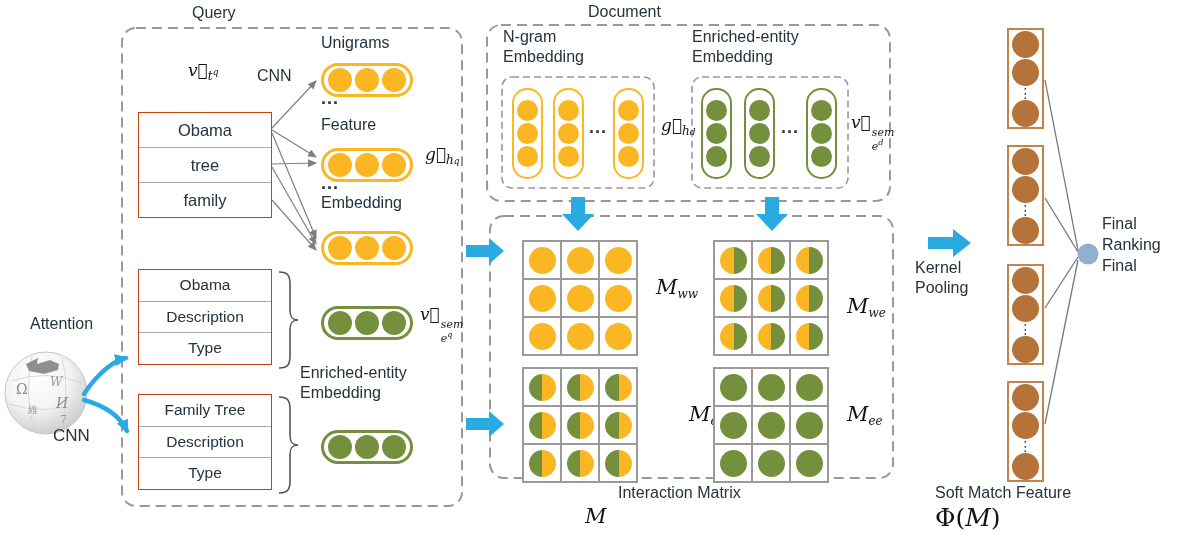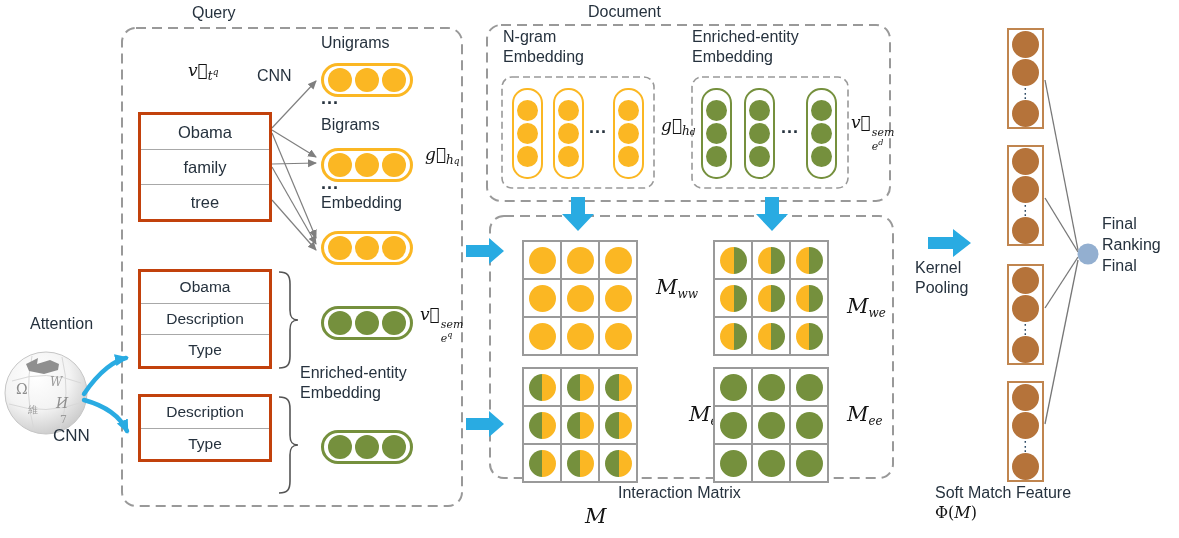--- a/index.html
+++ b/index.html
@@ -13,21 +13,21 @@
   .math sub{font-size:12px;font-style:italic;}
   .math sub .ss{font-size:9px;vertical-align:super;}
   .math sub .s3{font-size:9px;}
   .stack{display:inline-flex;flex-direction:column;vertical-align:-8px;line-height:10px;margin-left:1px;}
   .stack .st-sup{font-size:11px;}
   .stack .st-sub{font-size:11px;}
   .stack .st-sub .ss{font-size:8px;vertical-align:super;}
   .msym{font-family:"DejaVu Serif","Liberation Serif",serif;font-style:italic;font-size:21px;color:#141414;}
   .msub{font-size:13px;}
   
-  .wtable{position:absolute;z-index:3;background:#fff;border:3px solid #c2410c;width:134px;box-sizing:border-box;}
+  .wtable{position:absolute;z-index:3;background:#fff;border:1px solid #c2410c;width:134px;box-sizing:border-box;}
   .wtable .row{display:flex;align-items:center;justify-content:center;border-bottom:1px solid #a8a8a8;}
   .wtable .row:last-child{border-bottom:none;}
   .wtable.big .row{height:34px;font-size:16.5px;}
   .wtable.small .row{height:30.5px;font-size:15.5px;}
   
   .hpill{position:absolute;z-index:3;width:92px;height:34px;border-radius:17px;background:#fff;
          display:flex;align-items:center;justify-content:center;gap:3px;box-sizing:border-box;}
   .hpill.y{border:3px solid #FBB723;}
   .hpill.g{border:3px solid #75903D;}
   .hpill .c{width:24px;height:24px;border-radius:50%;}
@@ -134,32 +134,32 @@
   </svg>
 
   <div class="lab ctr" style="left:192px;top:3px;width:200px;">Query</div>
 
   <span class="math" style="left:188px;top:60px;"><span>v⃗</span><sub><span>t</span><span class="ss">q</span></sub></span>
 
   <div class="lab" style="left:257px;top:66px;">CNN</div>
 
   <div class="wtable big" style="left:138px;top:112px;">
     <div class="row">Obama</div>
+    <div class="row">tree</div>
     <div class="row">family</div>
-    <div class="row">tree</div>
   </div>
 
   <div class="lab ctr" style="left:321px;top:33px;width:92px;">Unigrams</div>
   <div class="hpill y" style="left:321px;top:63px;">
     <span class="c cy"></span>
       <span class="c cy"></span>
       <span class="c cy"></span>
   </div>
   <div class="hdots ctr" style="left:321px;top:88px;width:92px;">...</div>
-  <div class="lab ctr" style="left:321px;top:115px;width:92px;">Bigrams</div>
+  <div class="lab ctr" style="left:321px;top:115px;width:92px;">Feature</div>
   <div class="hpill y" style="left:321px;top:148px;">
     <span class="c cy"></span>
       <span class="c cy"></span>
       <span class="c cy"></span>
   </div>
   <span class="math" style="left:425px;top:144px;"><span>g⃗</span><sub><span>h</span><span class="s3">q</span></sub></span>
   <div class="hdots ctr" style="left:321px;top:173px;width:92px;">...</div>
   <div class="lab ctr" style="left:321px;top:193px;width:92px;">Embedding</div>
   <div class="hpill y" style="left:321px;top:231px;">
     <span class="c cy"></span>
@@ -169,20 +169,21 @@
 
   <div class="lab" style="left:30px;top:314px;">Attention</div>
   <div class="lab" style="left:53px;top:426px;font-size:17px;">CNN</div>
 
   <div class="wtable small" style="left:138px;top:269px;">
     <div class="row">Obama</div>
     <div class="row">Description</div>
     <div class="row">Type</div>
   </div>
   <div class="wtable small" style="left:138px;top:394px;">
+    <div class="row">Family Tree</div>
     <div class="row">Description</div>
     <div class="row">Type</div>
   </div>
 
   <div class="hpill g" style="left:321px;top:306px;">
     <span class="c cg"></span>
       <span class="c cg"></span>
       <span class="c cg"></span>
   </div>
   <span class="math" style="left:420px;top:304px;"><span>v⃗</span><span class="stack">
@@ -402,21 +403,21 @@
       <span class="bc"></span>
     </div>
   <div class="sbox" style="top:381px;">
       <span class="bc"></span>
       <span class="bc"></span>
       <span class="vdots">⋮</span>
       <span class="bc"></span>
     </div>
 
   <div class="lab ctr" style="left:935px;top:483px;width:185px;">Soft Match Feature</div>
-  <div class="ctr" style="position:absolute;z-index:3;left:935px;top:503px;width:185px;font-family:'DejaVu Serif','Liberation Serif',serif;font-size:16px;color:#141414;"><span>Φ(</span><span style="font-style:italic;">M</span><span>)</span></div>
+  <div class="ctr" style="position:absolute;z-index:3;left:935px;top:503px;width:185px;font-family:'DejaVu Serif','Liberation Serif',serif;font-size:25px;color:#141414;"><span>Φ(</span><span style="font-style:italic;">M</span><span>)</span></div>
 
   <div class="lab ctr" style="left:1102px;top:213px;width:77px;line-height:21px;">
     <div>Final</div>
     <div>Ranking</div>
     <div>Final</div>
   </div>
 
 </div>
 
 </body></html>

